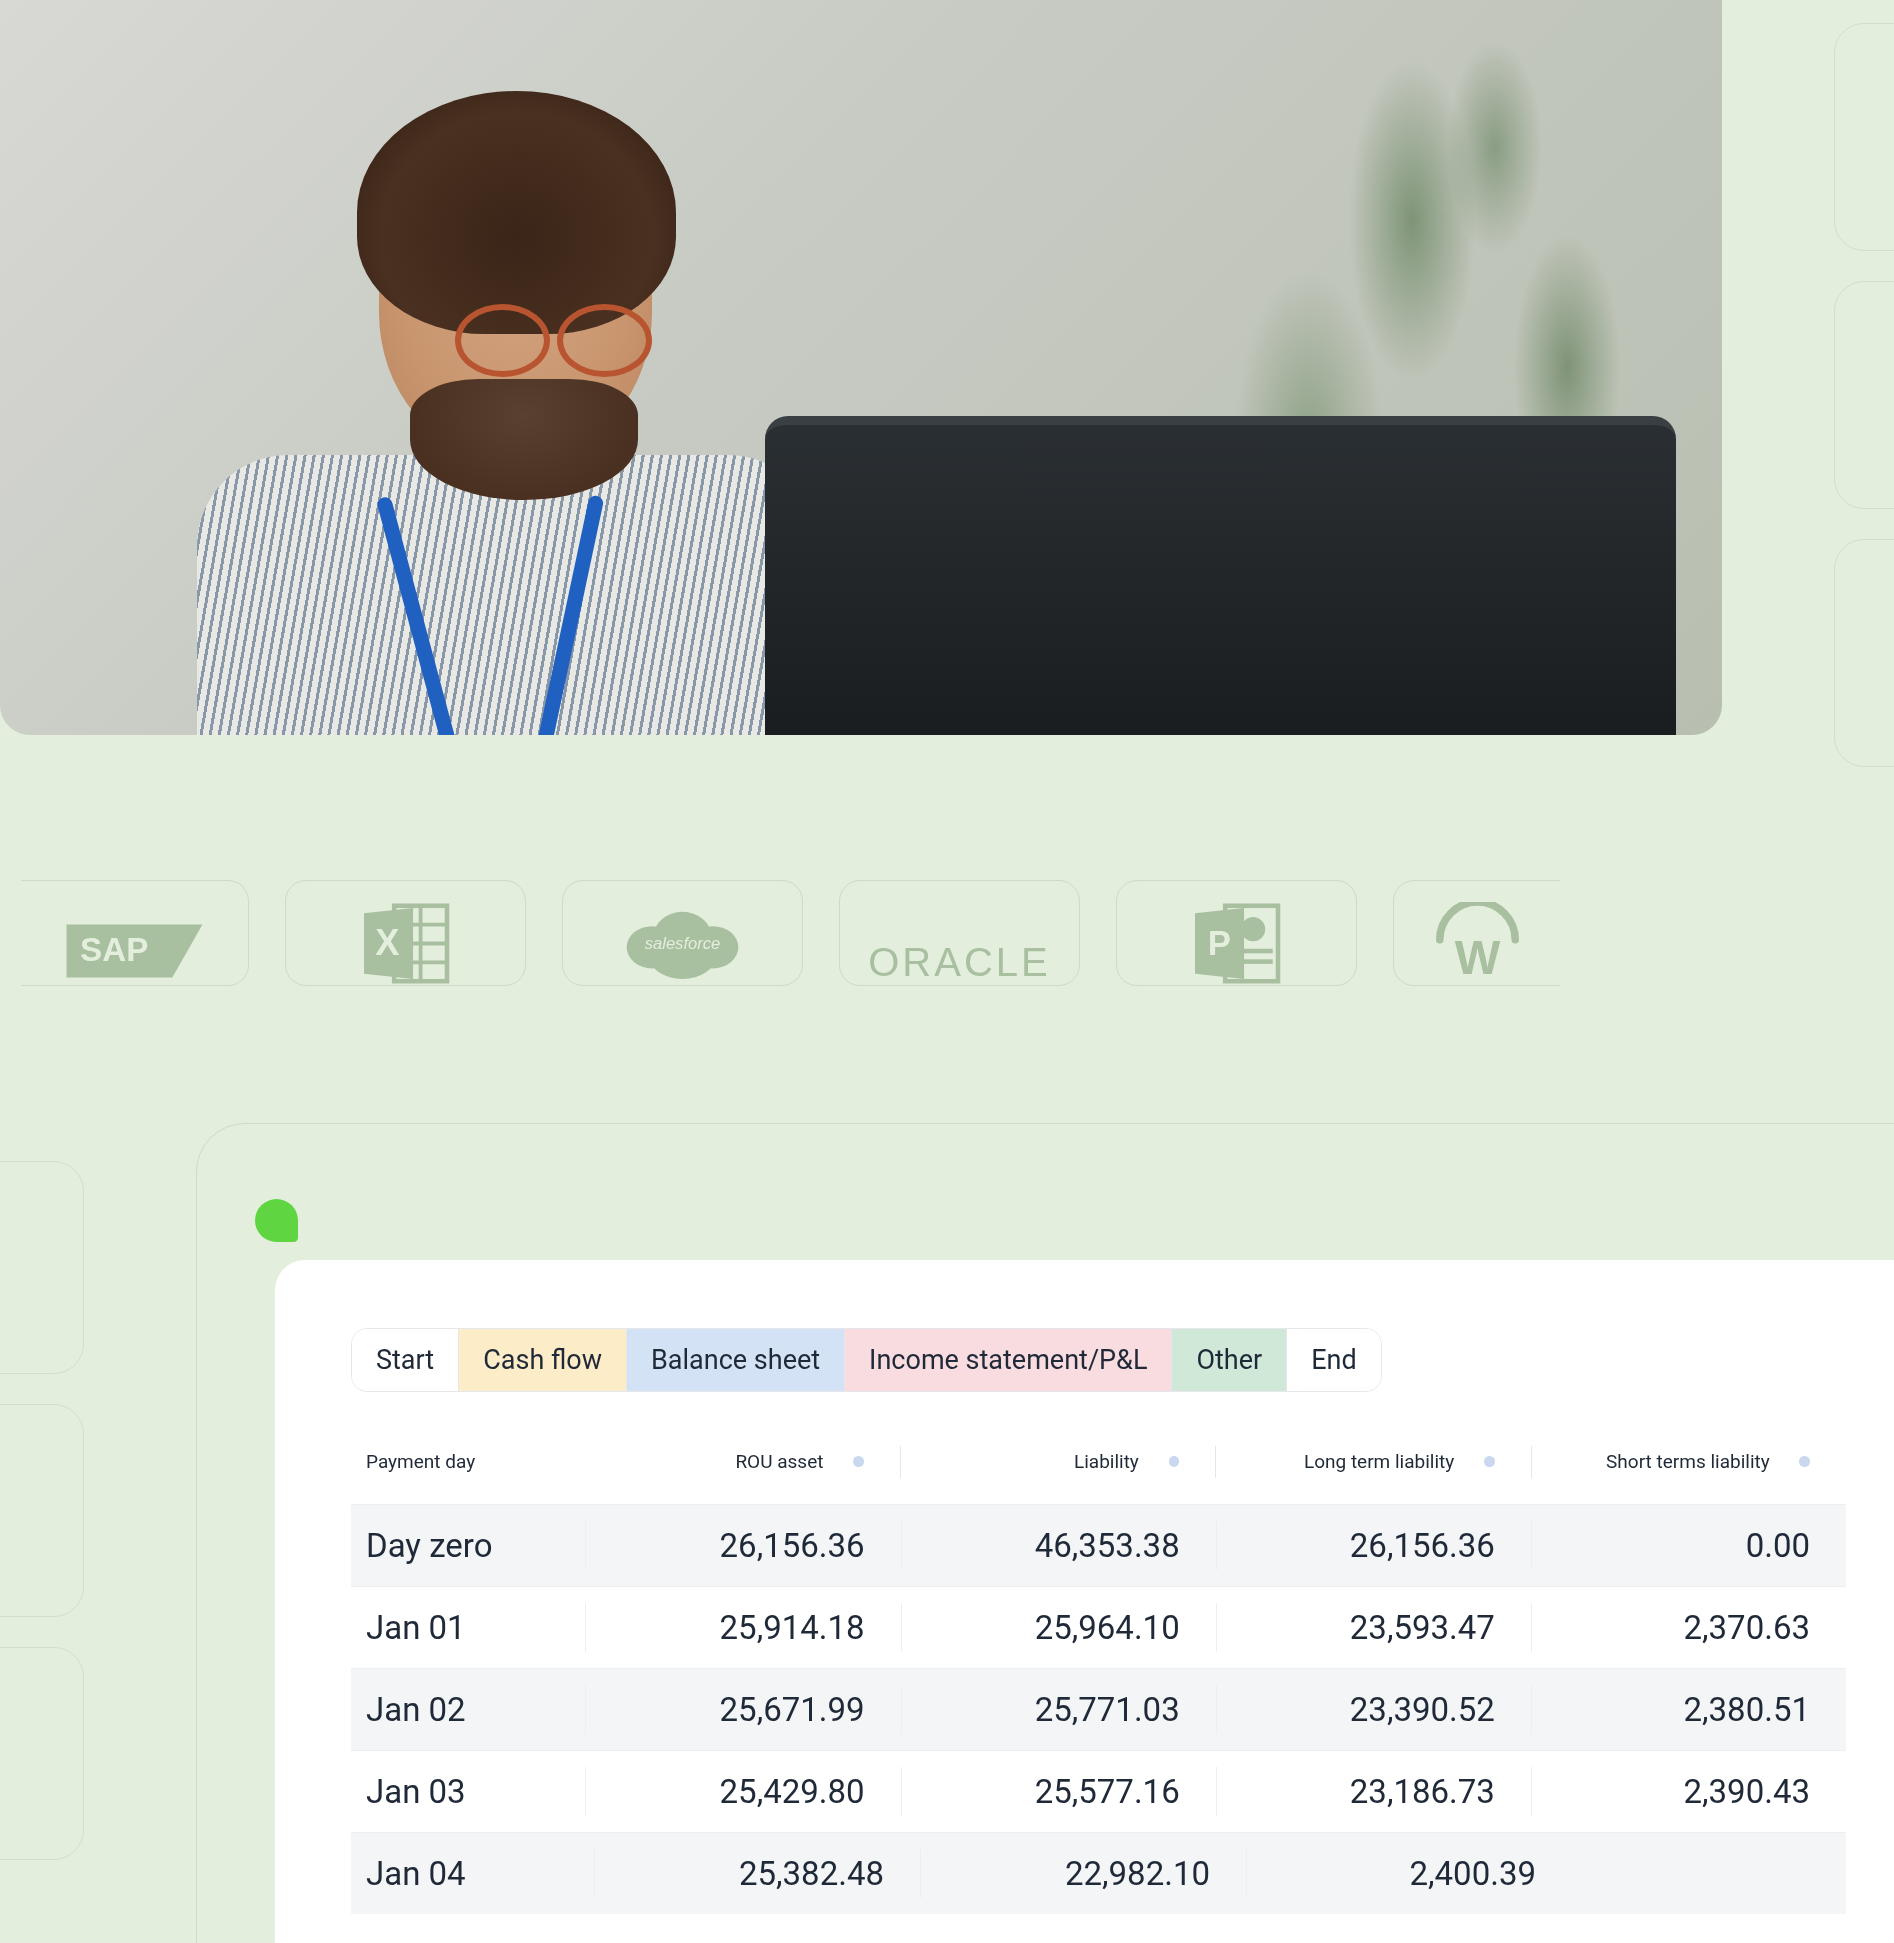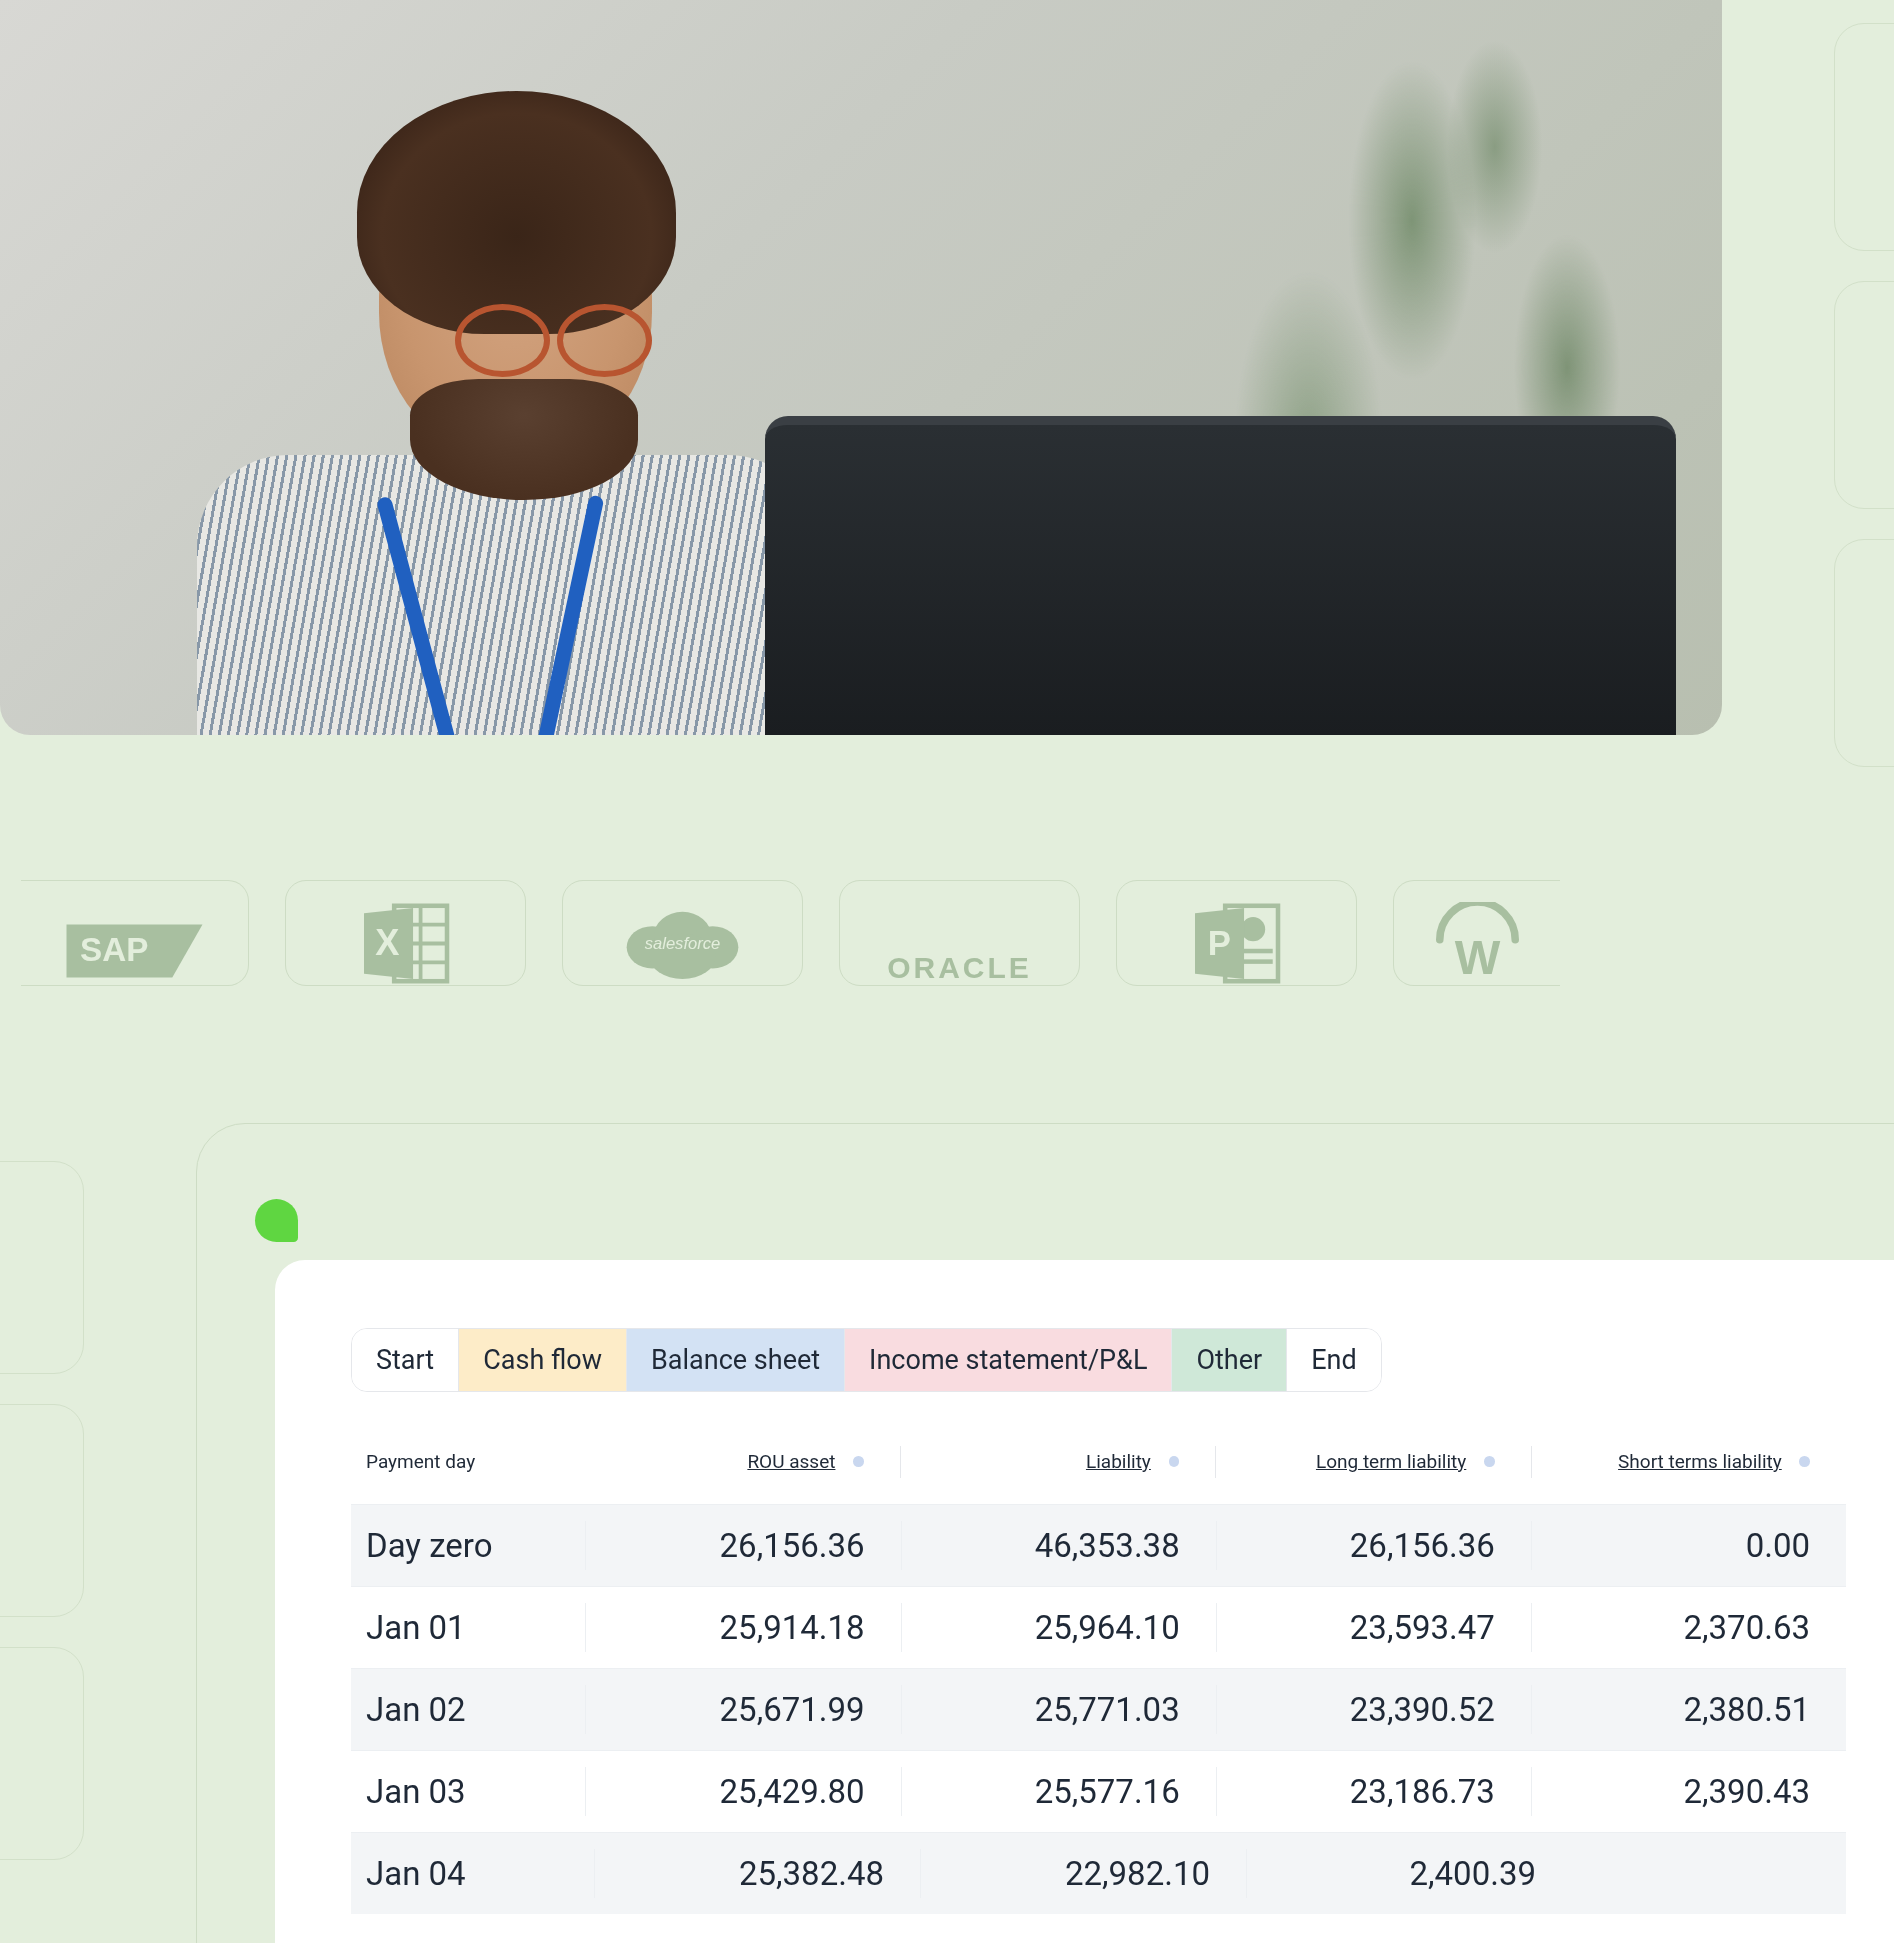--- a/index.html
+++ b/index.html
@@ -260,21 +260,21 @@
   }
   .dot {
     display: inline-block;
     width: 10.6px;
     height: 10.6px;
     background: #c9d7ef;
     border-radius: 50%;
     margin-left: 13.7px;
     vertical-align: middle;
   }
-  .thead .col-num { display:flex; align-items:center; justify-content:flex-end; gap:4px;text-decoration:underline; }
+  .thead .col-num { display:flex; align-items:center; justify-content:flex-end; gap:16px; }
   .thead .lbl { flex: 1; text-align: right; }
 
   .row {
     display: flex;
     align-items: center;
     height: 82px;
     font-size: 33px;
     color: #1f2937;
     border-top: 0.8px solid #eceff2;
   }
@@ -328,21 +328,21 @@
   <div class="logo-card">
     <svg class="logo-svg" width="129" height="83" viewBox="0 0 170 110">
       <ellipse cx="45" cy="60" rx="34" ry="28" fill="#a8bfa0"></ellipse>
       <ellipse cx="85" cy="45" rx="38" ry="32" fill="#a8bfa0"></ellipse>
       <ellipse cx="125" cy="60" rx="34" ry="28" fill="#a8bfa0"></ellipse>
       <ellipse cx="85" cy="72" rx="44" ry="30" fill="#a8bfa0"></ellipse>
       <text x="85" y="62" text-anchor="middle" font-family="Arial" font-style="italic" font-size="22" fill="#e3eedc">salesforce</text>
     </svg>
   </div>
   <div class="logo-card">
-    <span class="logo-label" style="font-weight:700; font-size:30px; letter-spacing:3px;">ORACLE</span>
+    <span class="logo-label" style="font-weight:400; font-size:40px; letter-spacing:3px;">ORACLE</span>
   </div>
   <div class="logo-card">
     <svg class="logo-svg" width="91" height="83" viewBox="0 0 120 110">
       <rect x="45" y="5" width="70" height="100" fill="none" stroke="#a8bfa0" stroke-width="6"></rect>
       <circle cx="82" cy="36" r="16" fill="#a8bfa0"></circle>
       <rect x="58" y="62" width="50" height="6" fill="#a8bfa0"></rect>
       <rect x="58" y="76" width="50" height="6" fill="#a8bfa0"></rect>
       <polygon points="5,15 70,8 70,102 5,95" fill="#a8bfa0"></polygon>
       <text x="22" y="70" font-family="Arial" font-weight="700" font-size="46" fill="#e3eedc">P</text>
     </svg>

